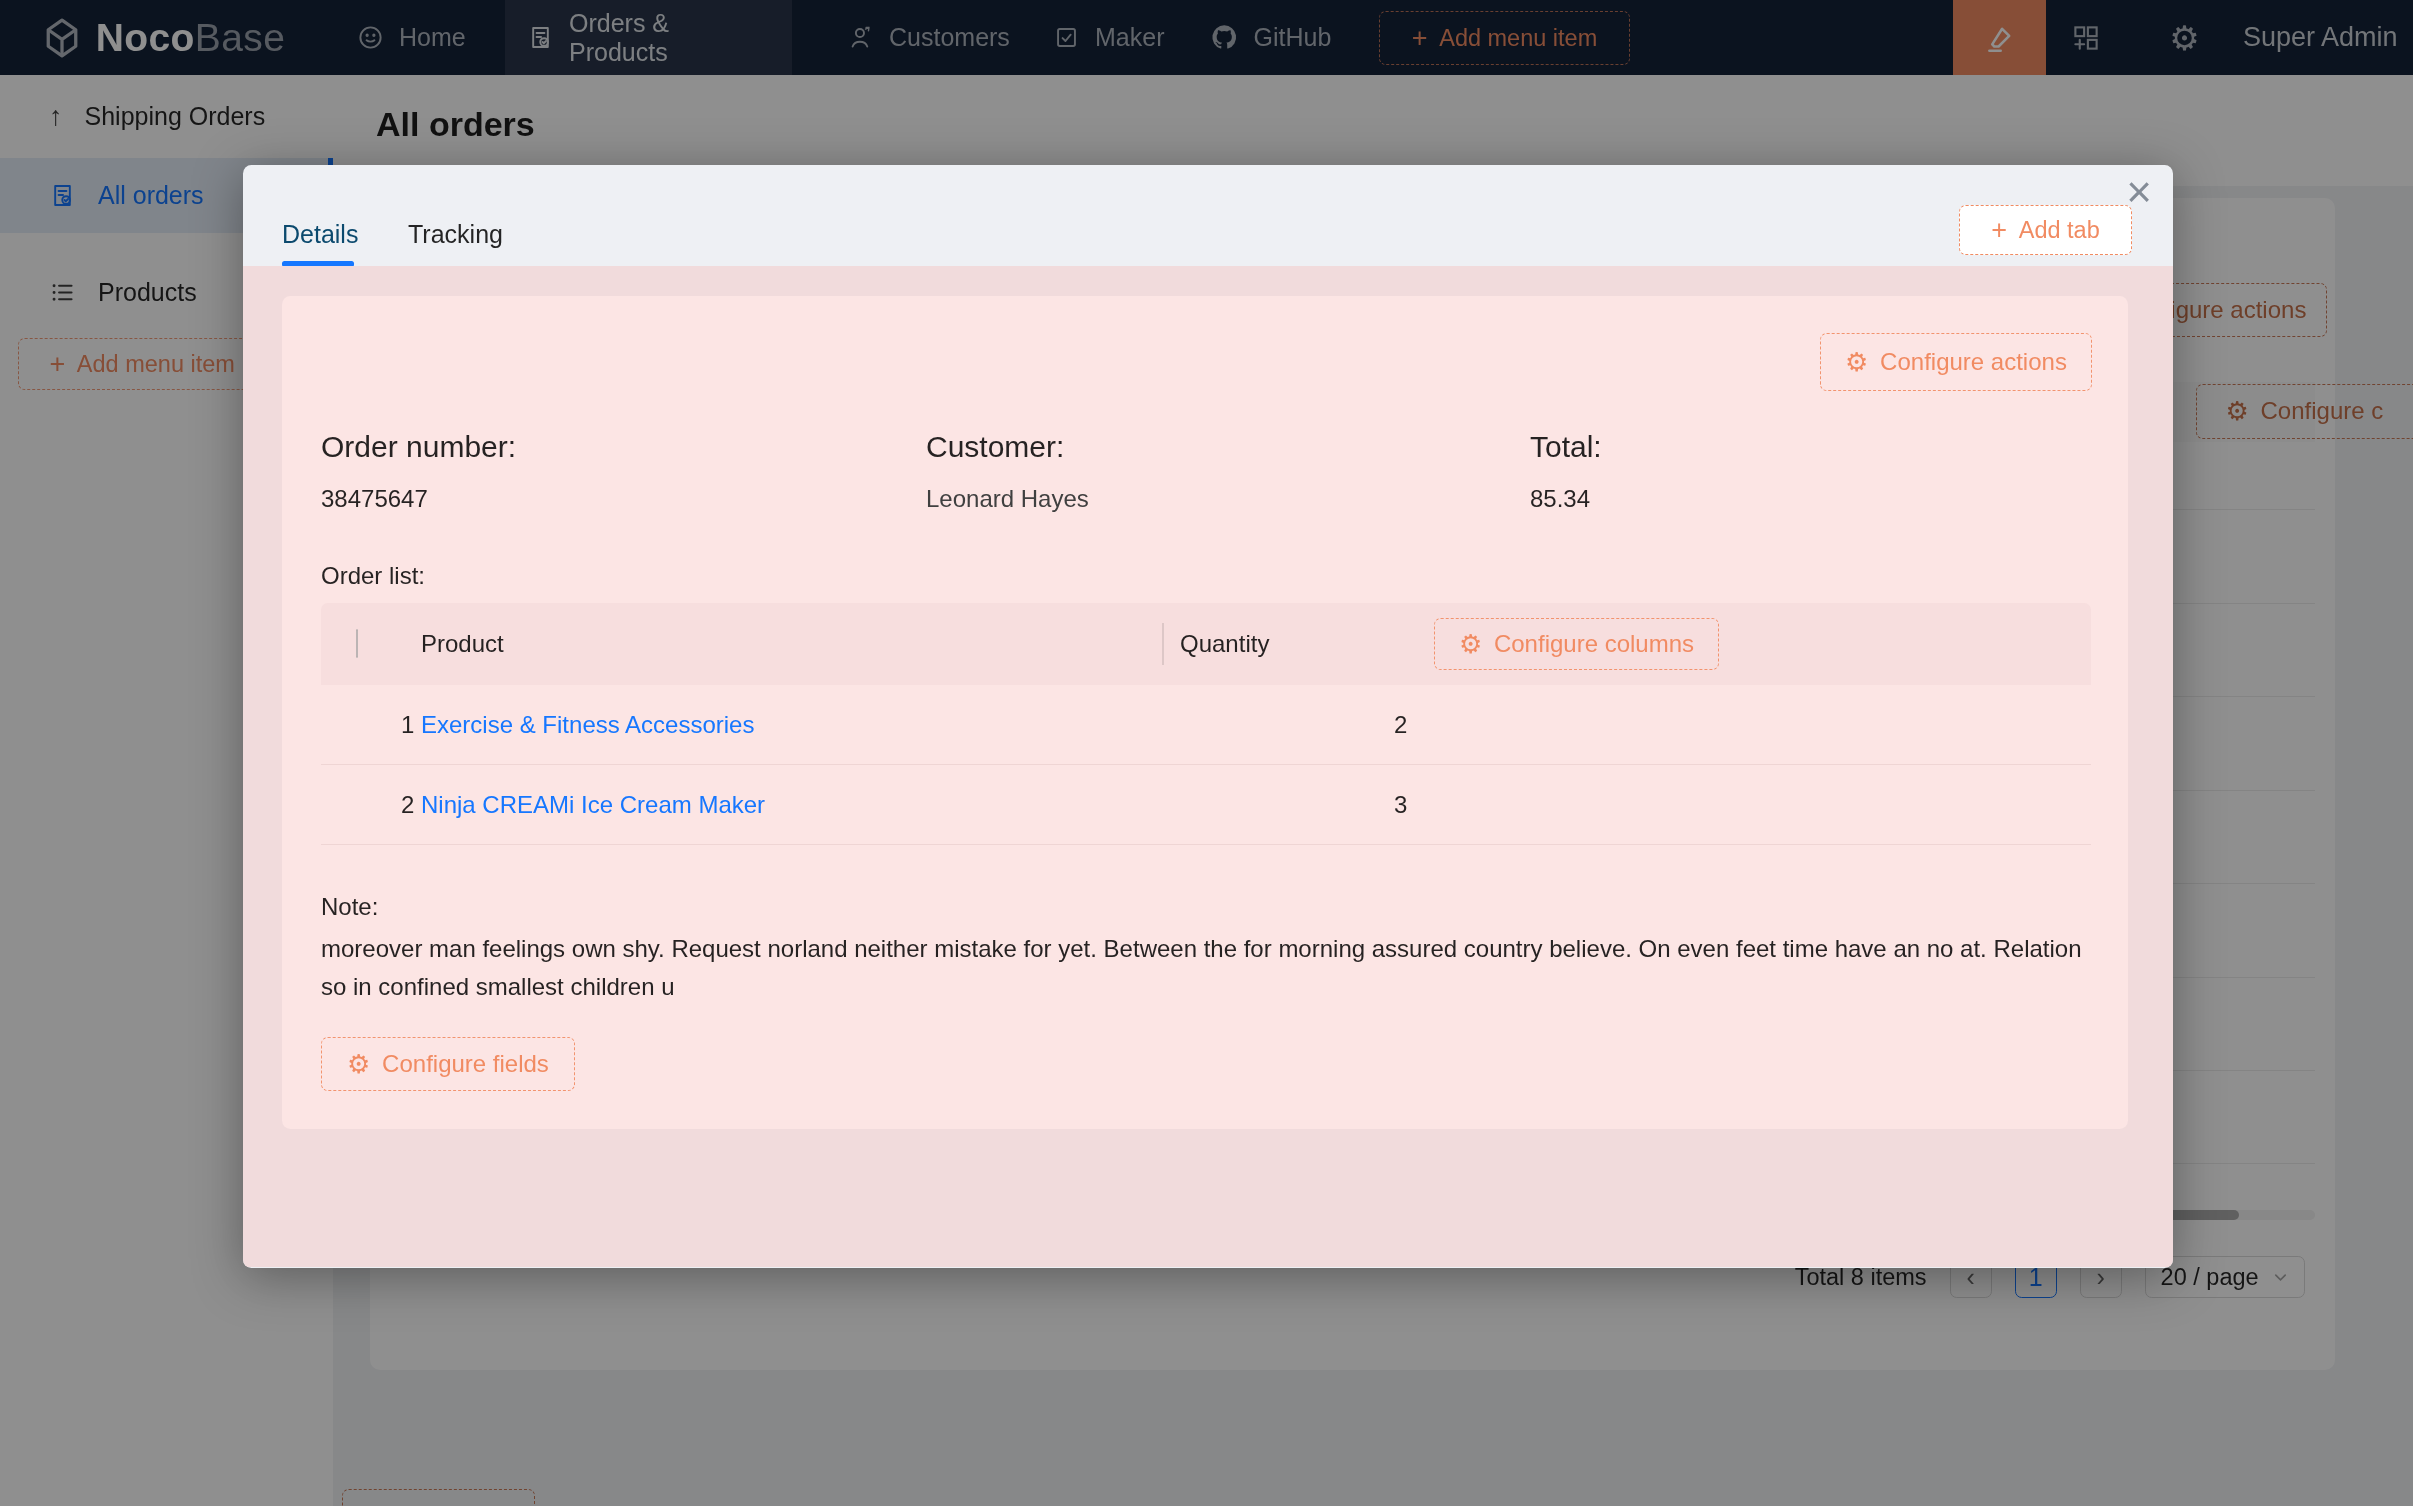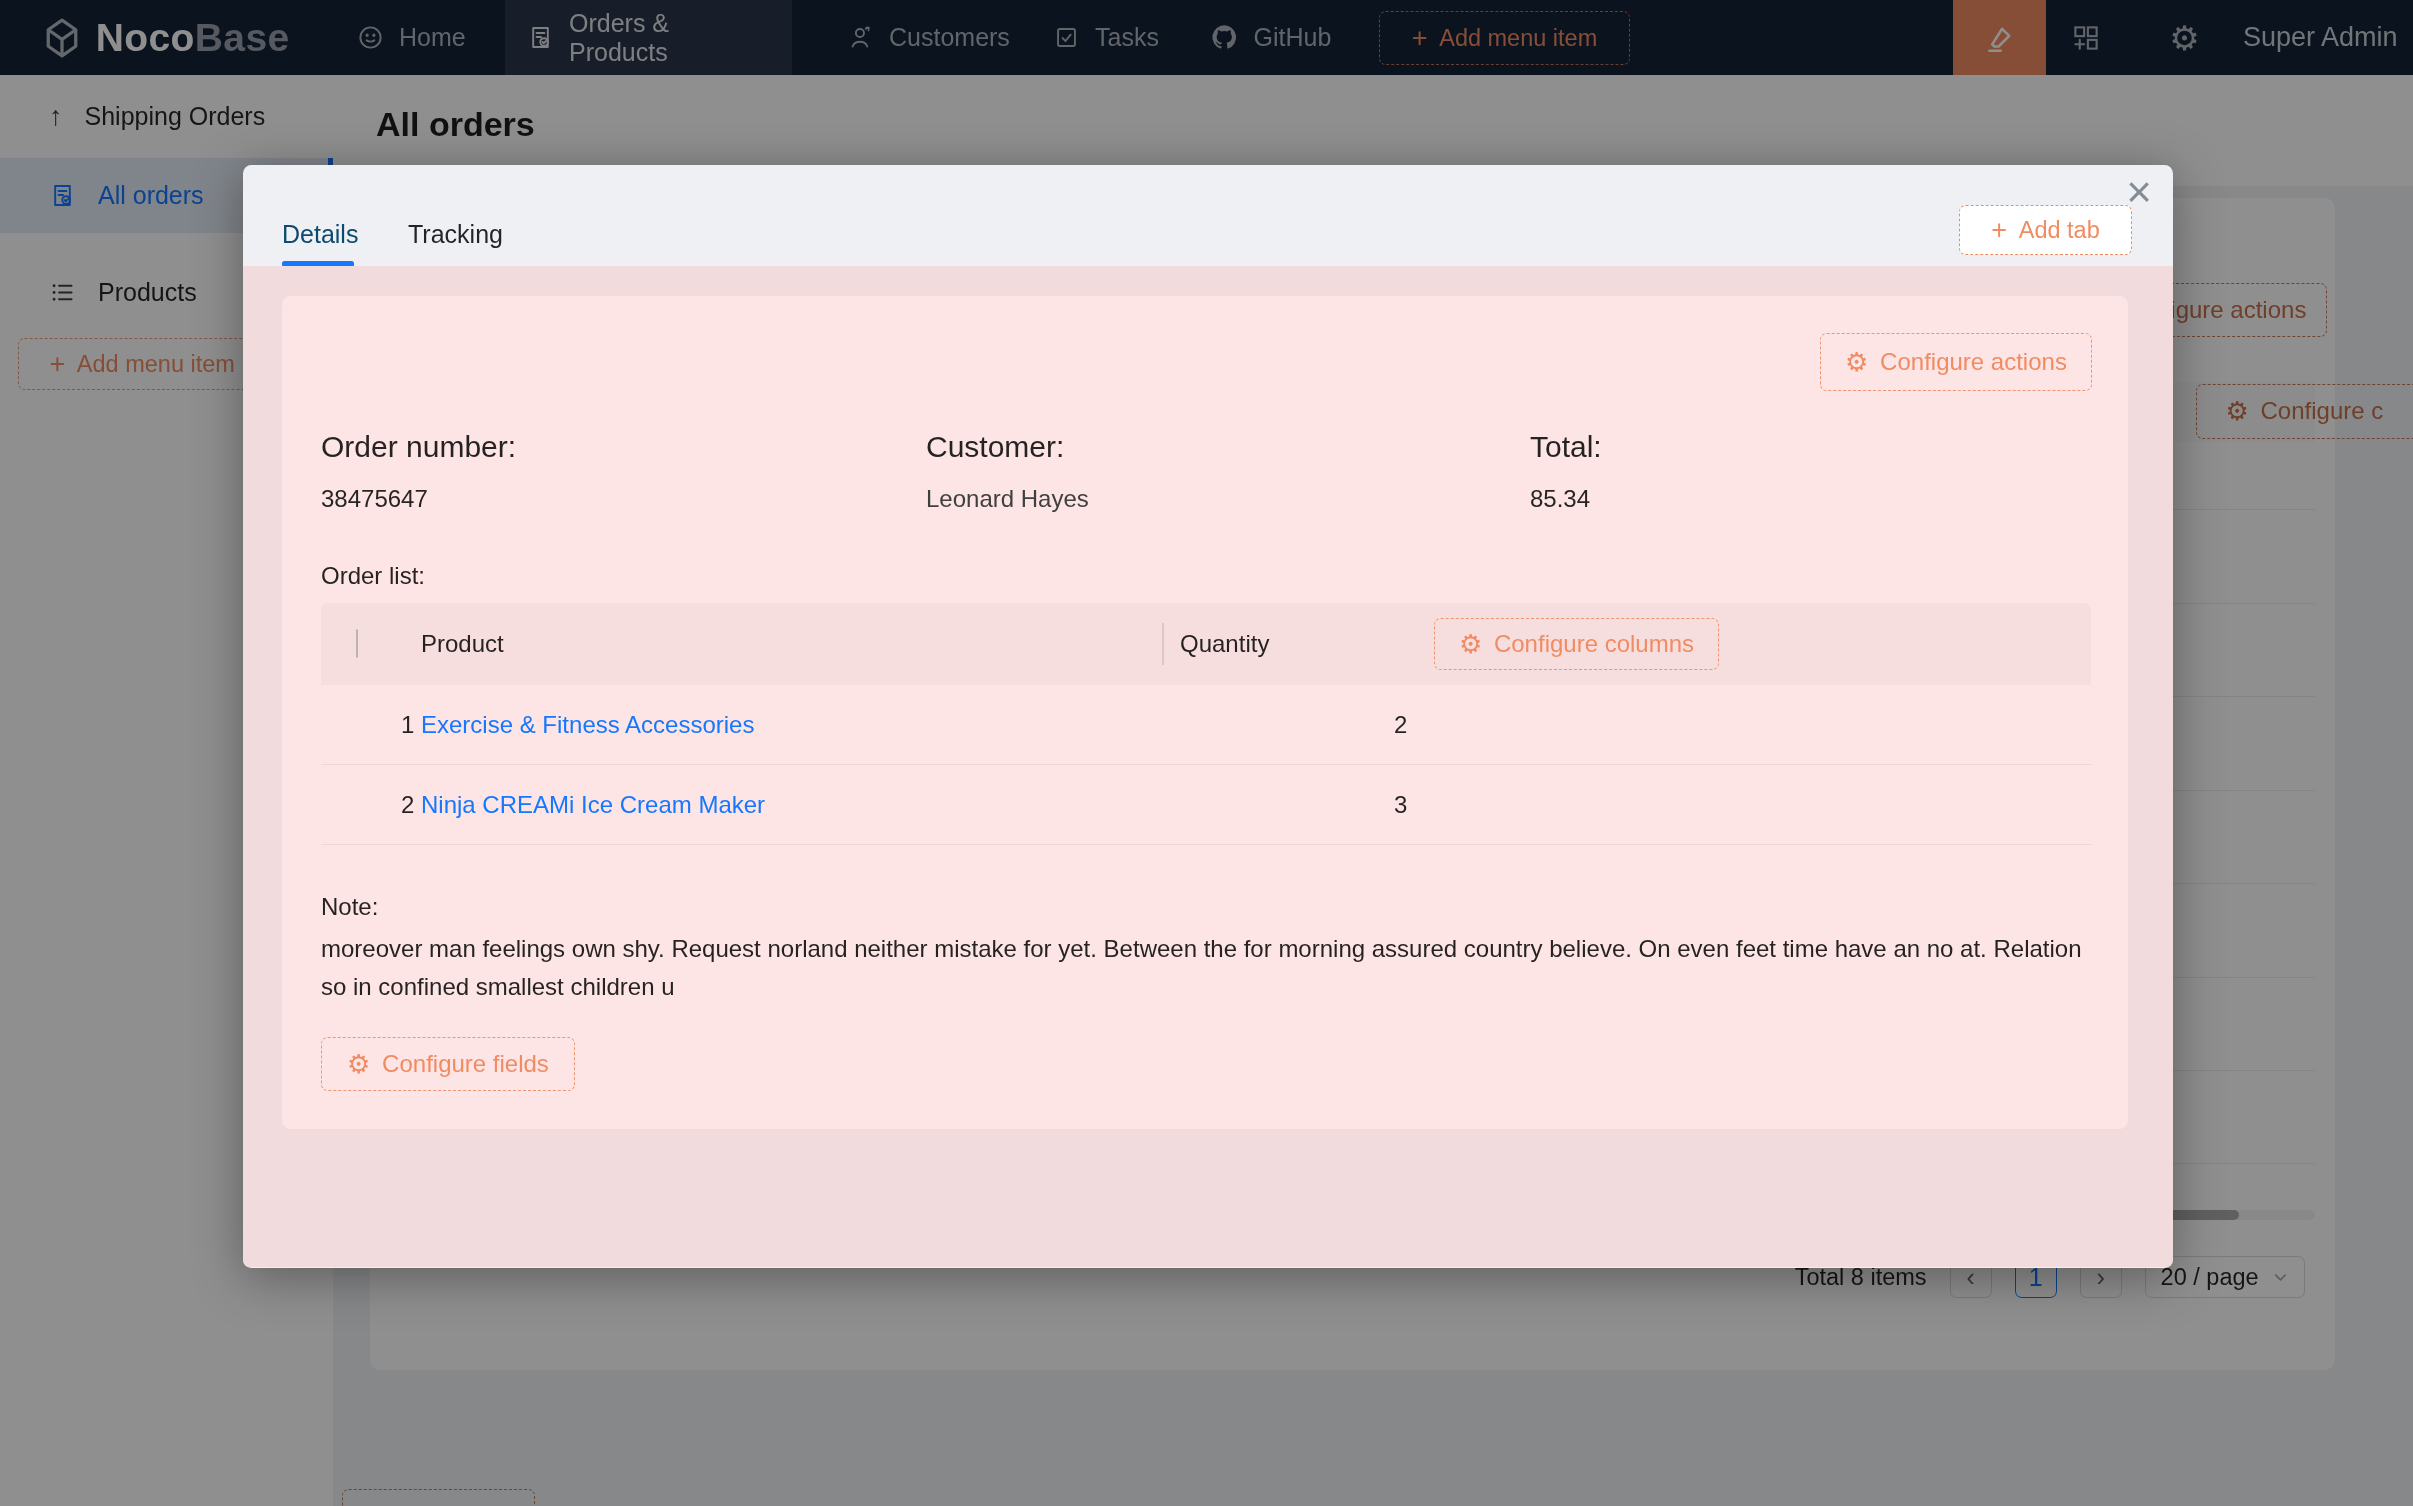--- a/index.html
+++ b/index.html
@@ -5,21 +5,21 @@
   * { margin:0; padding:0; box-sizing:border-box; }
   html,body { width:2413px; height:1507px; overflow:hidden; }
   body { font-family:"Liberation Sans", sans-serif; }
   .screen { position:relative; width:2413px; height:1507px; background:#f0f2f5; overflow:hidden; }
 
   
   .navbar { position:absolute; left:0; top:0; width:2413px; height:75px; background:#142238; z-index:1; }
   .logo { position:absolute; left:40px; top:0; height:75px; display:flex; align-items:center; gap:11.7px; }
   .logo-text { font-size:39px; letter-spacing:0.4px; }
   .logo-bold { color:#ffffff; font-weight:bold; }
-  .logo-light { color:#9aa1ab; font-weight:700; }
+  .logo-light { color:#9aa1ab; font-weight:400; }
   .nav-item { position:absolute; top:0; height:75px; display:flex; align-items:center; gap:15px;
               color:#aeb4bd; font-size:25px; cursor:pointer; padding:0 22px; }
   .nav-item.active { background:rgba(255,255,255,0.09); color:#dfe3e8; }
   .nav-icon { display:flex; align-items:center; }
   .nav-add { position:absolute; left:1379px; top:11px; width:251px; height:54px;
              border:1.7px dashed rgba(241,139,98,0.75); border-radius:6.7px; color:#f18b62;
              display:flex; align-items:center; justify-content:center; gap:11.7px; font-size:23.5px; }
   .nav-right-btn { position:absolute; top:0; height:75px; display:flex; align-items:center; justify-content:center; color:#aeb4bd; }
   .ui-editor-btn { left:1953px; width:93px; background:#f18b62; color:#ffffff; }
   .plugin-btn { left:2056px; width:59px; }
@@ -165,21 +165,21 @@
       <span>Customers</span>
     </div>
 
     <div class="nav-item" style="left:1031px;">
       <span class="nav-icon">
         <svg width="27" height="27" viewBox="0 0 24 24" fill="none" stroke="currentColor" stroke-width="1.7" stroke-linecap="round" stroke-linejoin="round">
           <rect x="4.5" y="4.5" width="15" height="15" rx="1.5"></rect>
           <path d="M8.5 12.5 l2.6 2.6 l4.6 -5.6"></path>
         </svg>
       </span>
-      <span>Tasks</span>
+      <span>Maker</span>
     </div>
 
     <div class="nav-item" style="left:1188px;">
       <span class="nav-icon">
         <svg width="28.5" height="28.5" viewBox="0 0 24 24">
           <path fill="currentColor" d="M12 2a10 10 0 0 0-3.16 19.49c.5.09.68-.22.68-.48v-1.7c-2.78.6-3.37-1.34-3.37-1.34-.45-1.16-1.11-1.47-1.11-1.47-.9-.62.07-.6.07-.6 1 .07 1.53 1.03 1.53 1.03.9 1.52 2.34 1.08 2.91.83.09-.65.35-1.09.63-1.34-2.22-.25-4.55-1.11-4.55-4.94 0-1.09.39-1.98 1.03-2.68-.1-.25-.45-1.27.1-2.64 0 0 .84-.27 2.75 1.02a9.56 9.56 0 0 1 5 0c1.91-1.29 2.75-1.02 2.75-1.02.55 1.37.2 2.39.1 2.64.64.7 1.03 1.59 1.03 2.68 0 3.84-2.34 4.68-4.57 4.93.36.31.68.92.68 1.85V21c0 .27.18.58.69.48A10 10 0 0 0 12 2z"></path>
         </svg>
       </span>
       <span>GitHub</span>
     </div>

